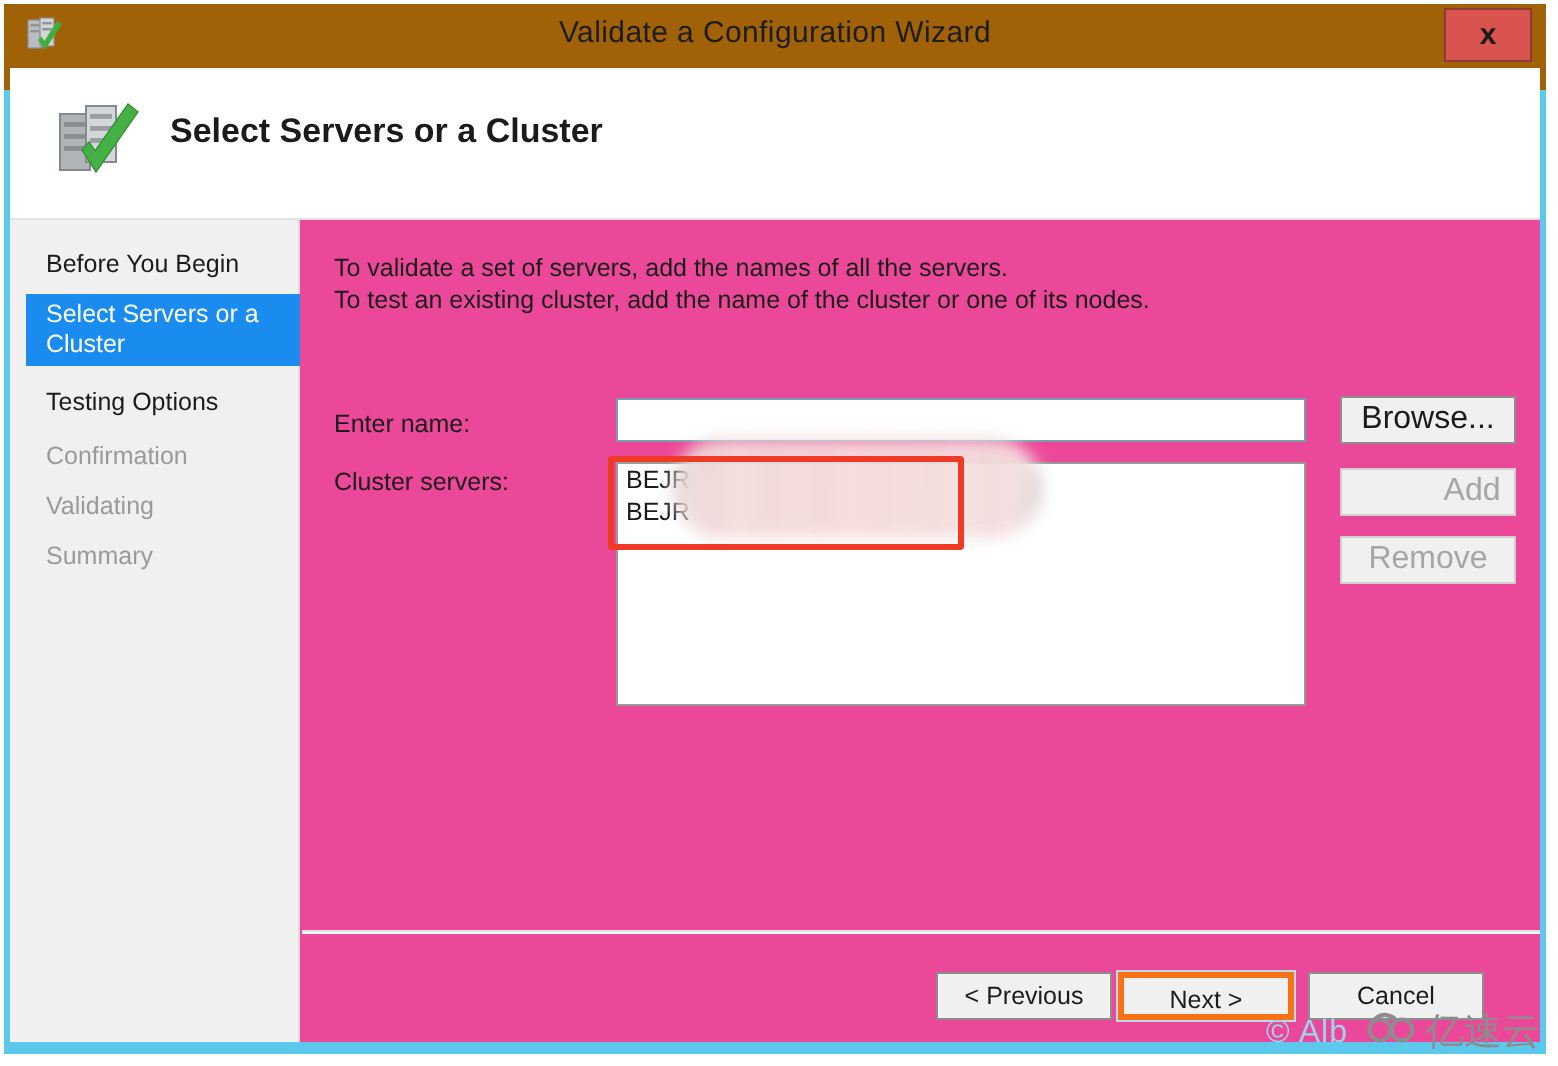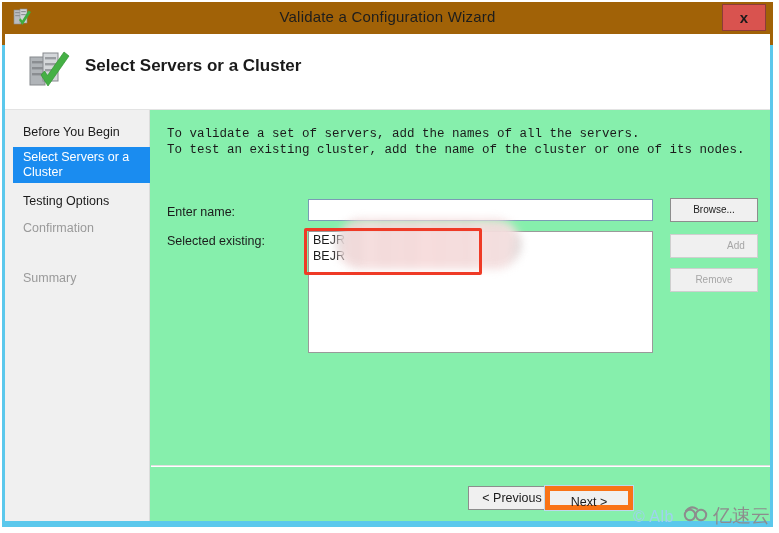--- a/index.html
+++ b/index.html
@@ -99,21 +99,21 @@
     color: #1b1b1b;
   }
 
   
   .body-area {
     position: absolute;
     left: 3px;
     top: 108px;
     width: 765px;
     height: 411px;
-    background: #86efac;
+    background: #ec4899;
   }
 
   
   .sidebar {
     position: absolute;
     left: 0;
     top: 0;
     width: 145px;
     height: 411px;
     background: #f0f0f0;
@@ -146,21 +146,21 @@
     height: 411px;
   }
   .intro {
     position: absolute;
     left: 16px;
     top: 16px;
     font-size: 12.5px;
     color: #1b1b1b;
     line-height: 16px;
   }
-  .intro div { white-space: nowrap; font-family: Liberation Mono, monospace; }
+  .intro div { white-space: nowrap; }
 
   .fieldlabel {
     position: absolute;
     font-size: 12.5px;
     color: #1b1b1b;
   }
   .label-name     { left: 16px; top: 95px; }
   .label-selected { left: 16px; top: 124px; }
 
   .name-input {
@@ -236,21 +236,21 @@
     pointer-events: none;
   }
 
   
   .side-btn {
     position: absolute;
     left: 519px;
     width: 88px;
     height: 24px;
     font-family: "Liberation Sans", sans-serif;
-    font-size: 10px;
+    font-size: 16px;
     box-sizing: border-box;
     background: #f0f0f0;
     text-align: center;
     line-height: 22px;
   }
   .side-btn.enabled {
     border: 1px solid #8d8d8d;
     color: #1b1b1b;
     cursor: pointer;
   }
@@ -280,21 +280,21 @@
     border: 1px solid #8d8d8d;
     box-sizing: border-box;
     font-family: "Liberation Sans", sans-serif;
     font-size: 12.5px;
     color: #1b1b1b;
     text-align: center;
     line-height: 22px;
     cursor: pointer;
   }
   .btn-previous { left: 463px; top: 376px; }
-  .btn-next     { left: 540px; top: 376px; border: 5px solid #f97316; outline: 1px solid #bcd9ee; }
+  .btn-next     { left: 554px; top: 376px; border: 3px solid #f97316; outline: 1px solid #bcd9ee; }
   .btn-cancel   { left: 649px; top: 376px; }
 
   
   .wm-alb {
     position: absolute;
     left: 633px;
     top: 508px;
     font-size: 16px;
     color: #9ed2ef;
     letter-spacing: 0.5px;
@@ -354,52 +354,54 @@
       <div class="header-title">Select Servers or a Cluster</div>
     </div>
 
     <div class="body-area">
 
       <div class="sidebar">
         <div class="nav-item normal" style="top:12px;">Before You Begin</div>
         <div class="nav-item active" style="top:37px;">Select Servers or a Cluster</div>
         <div class="nav-item dim" style="top:108px;">Confirmation</div>
         <div class="nav-item normal" style="top:81px;">Testing Options</div>
+        <div class="nav-item dim" style="top:133px;">Validating</div>
         <div class="nav-item dim" style="top:158px;">Summary</div>
       </div>
 
       <div class="content">
 
         <div class="intro">
           <div>To validate a set of servers, add the names of all the servers.</div>
           <div>To test an existing cluster, add the name of the cluster or one of its nodes.</div>
         </div>
 
         <div class="fieldlabel label-name">Enter name:</div>
         <input class="name-input" type="text" value="" style="">
 
-        <div class="fieldlabel label-selected">Selected existing:</div>
+        <div class="fieldlabel label-selected">Cluster servers:</div>
 
         <div class="server-list">
           <div class="server-row">BEJR</div>
           <div class="server-row">BEJR</div>
         </div>
 
         <div class="redaction"></div>
         <div class="annotation-box"></div>
 
         <div class="side-btn enabled btn-browse">Browse...</div>
         <div class="side-btn disabled btn-add">Add</div>
         <div class="side-btn disabled btn-remove">Remove</div>
 
       </div>
 
       <div class="footer-divider"></div>
       <div class="footer-btn btn-previous">&lt; Previous</div>
       <div class="footer-btn btn-next">Next &gt;</div>
+      <div class="footer-btn btn-cancel">Cancel</div>
 
     </div>
   </div>
 
   <div class="wm-alb">© Alb</div>
   <div class="wm-brand">
     <span>
       <svg width="26" height="20" viewBox="0 0 26 20">
         <circle cx="7" cy="11" r="5.2" fill="none" stroke="#8d8d8d" stroke-width="2"></circle>
         <circle cx="18" cy="11" r="5.2" fill="none" stroke="#8d8d8d" stroke-width="2"></circle>

